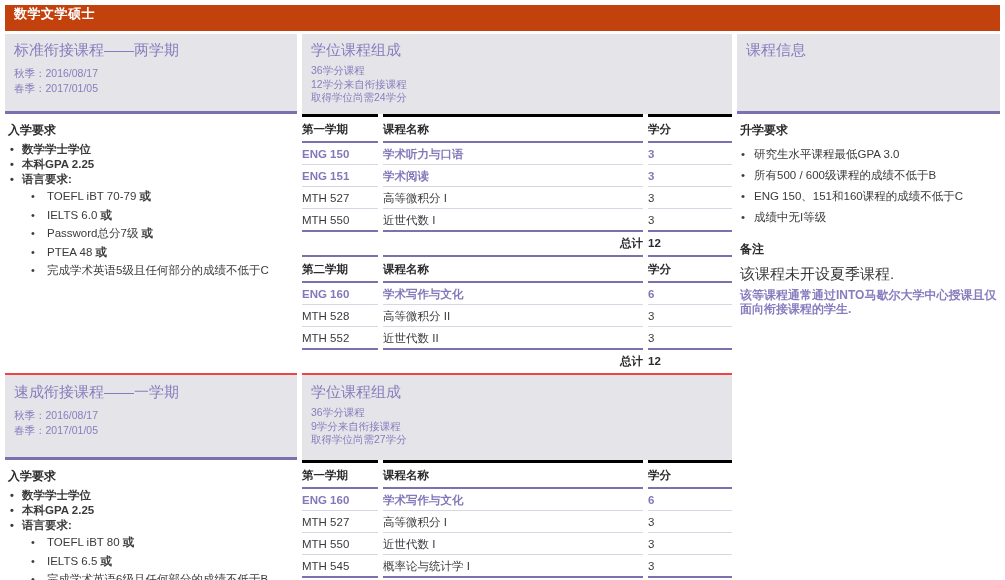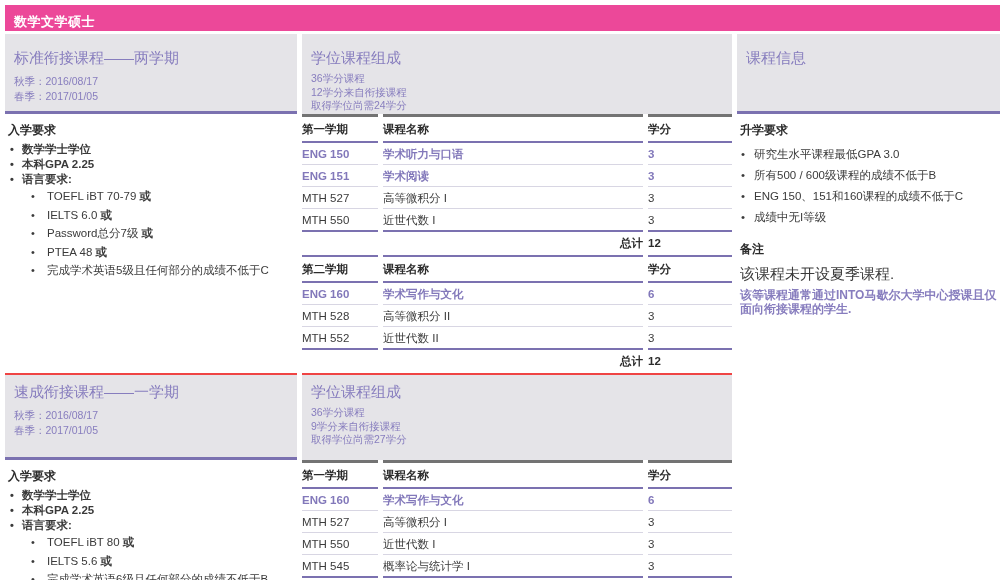--- a/index.html
+++ b/index.html
@@ -6,32 +6,32 @@
   html,body { background:#fff; }
   body {
     width:1005px; height:580px; overflow:hidden;
     font-family:"Liberation Sans","DejaVu Sans",sans-serif;
     color:#3a3a3a;
   }
   .page { padding:5px; width:1005px; }
 
   
   .titlebar {
-    height:26px; background:#ec4899; color:#fff;
-    display:flex; align-items:flex-end; padding:0 9px;
+    height:26px; background:#c2410c; color:#fff;
+    display:flex; align-items:flex-start; padding:0 9px;
     font-size:13px; font-weight:bold; letter-spacing:.5px;
   }
 
   
   .row { display:grid; grid-template-columns:292px 430px 263px; column-gap:5px; }
   .row1 { margin-top:3px; }
 
   
   .hdrbox {
-    background:#e5e4e8; height:80px; padding:15px 9px 0 9px;
+    background:#e5e4e8; height:80px; padding:7px 9px 0 9px;
     border-bottom:3px solid #7b71b0;
   }
   .hdrbox.noline { border-bottom:none; }
   .row2 .hdrbox { height:87px; border-top:2px solid #ef4444; padding-top:8px; }
   .hdr-title { color:#877dbe; font-size:15px; line-height:18px; }
   .hdr-dates { margin-top:7px; }
   .hdr-dates div { color:#877dbe; font-size:10.5px; line-height:15px; }
   .hdr-lines { margin-top:5px; }
   .hdr-lines div { color:#877dbe; font-size:10.5px; line-height:13.5px; }
 
@@ -50,21 +50,21 @@
   .ctable {
     width:calc(100% + 10px); margin:0 -5px;
     border-collapse:separate; border-spacing:5px 0;
     table-layout:fixed;
   }
   .c-code { width:76px; } .c-cred { width:84px; }
   .ctable th {
     text-align:left; font-size:11.5px; font-weight:bold; color:#2c2c2c;
     padding:5px 0 4px 0; border-bottom:2px solid #7b71b0;
   }
-  .t-first thead th { border-top:3px solid #737373; }
+  .t-first thead th { border-top:3px solid #000000; }
   .t-next  thead th { border-top:2px solid #7b71b0; }
   .ctable td {
     font-size:11.5px; line-height:12px; padding:4.5px 0;
     border-bottom:1px solid #d8d6e3; color:#3a3a3a;
   }
   .ctable tr.hl td { color:#8278ba; font-weight:bold; }
   .ctable tr.last td { border-bottom:2px solid #7b71b0; }
   .ctable tr.total td { border-bottom:none; font-weight:bold; color:#2c2c2c; padding:5px 0 6px 0; }
   .ctable td.tl { text-align:right; padding-right:6px; }
 
@@ -233,21 +233,21 @@
       </div>
       <div>
         <div class="blk-title">入学要求</div>
         <ul class="l1">
           <li><span>数学学士学位</span></li>
           <li><span>本科GPA 2.25</span></li>
           <li><span>语言要求:</span></li>
         </ul>
         <ul class="l2">
           <li><span>TOEFL iBT 80 </span><b>或</b></li>
-          <li><span>IELTS 5.6 </span><b>或</b></li>
+          <li><span>IELTS 6.5 </span><b>或</b></li>
           <li><span>完成学术英语6级且任何部分的成绩不低于B</span><b></b></li>
         </ul>
       </div>
     </div>
 
     <div>
       <div class="hdrbox noline">
         <div class="hdr-title">学位课程组成</div>
         <div class="hdr-lines">
           <div>36学分课程</div>

